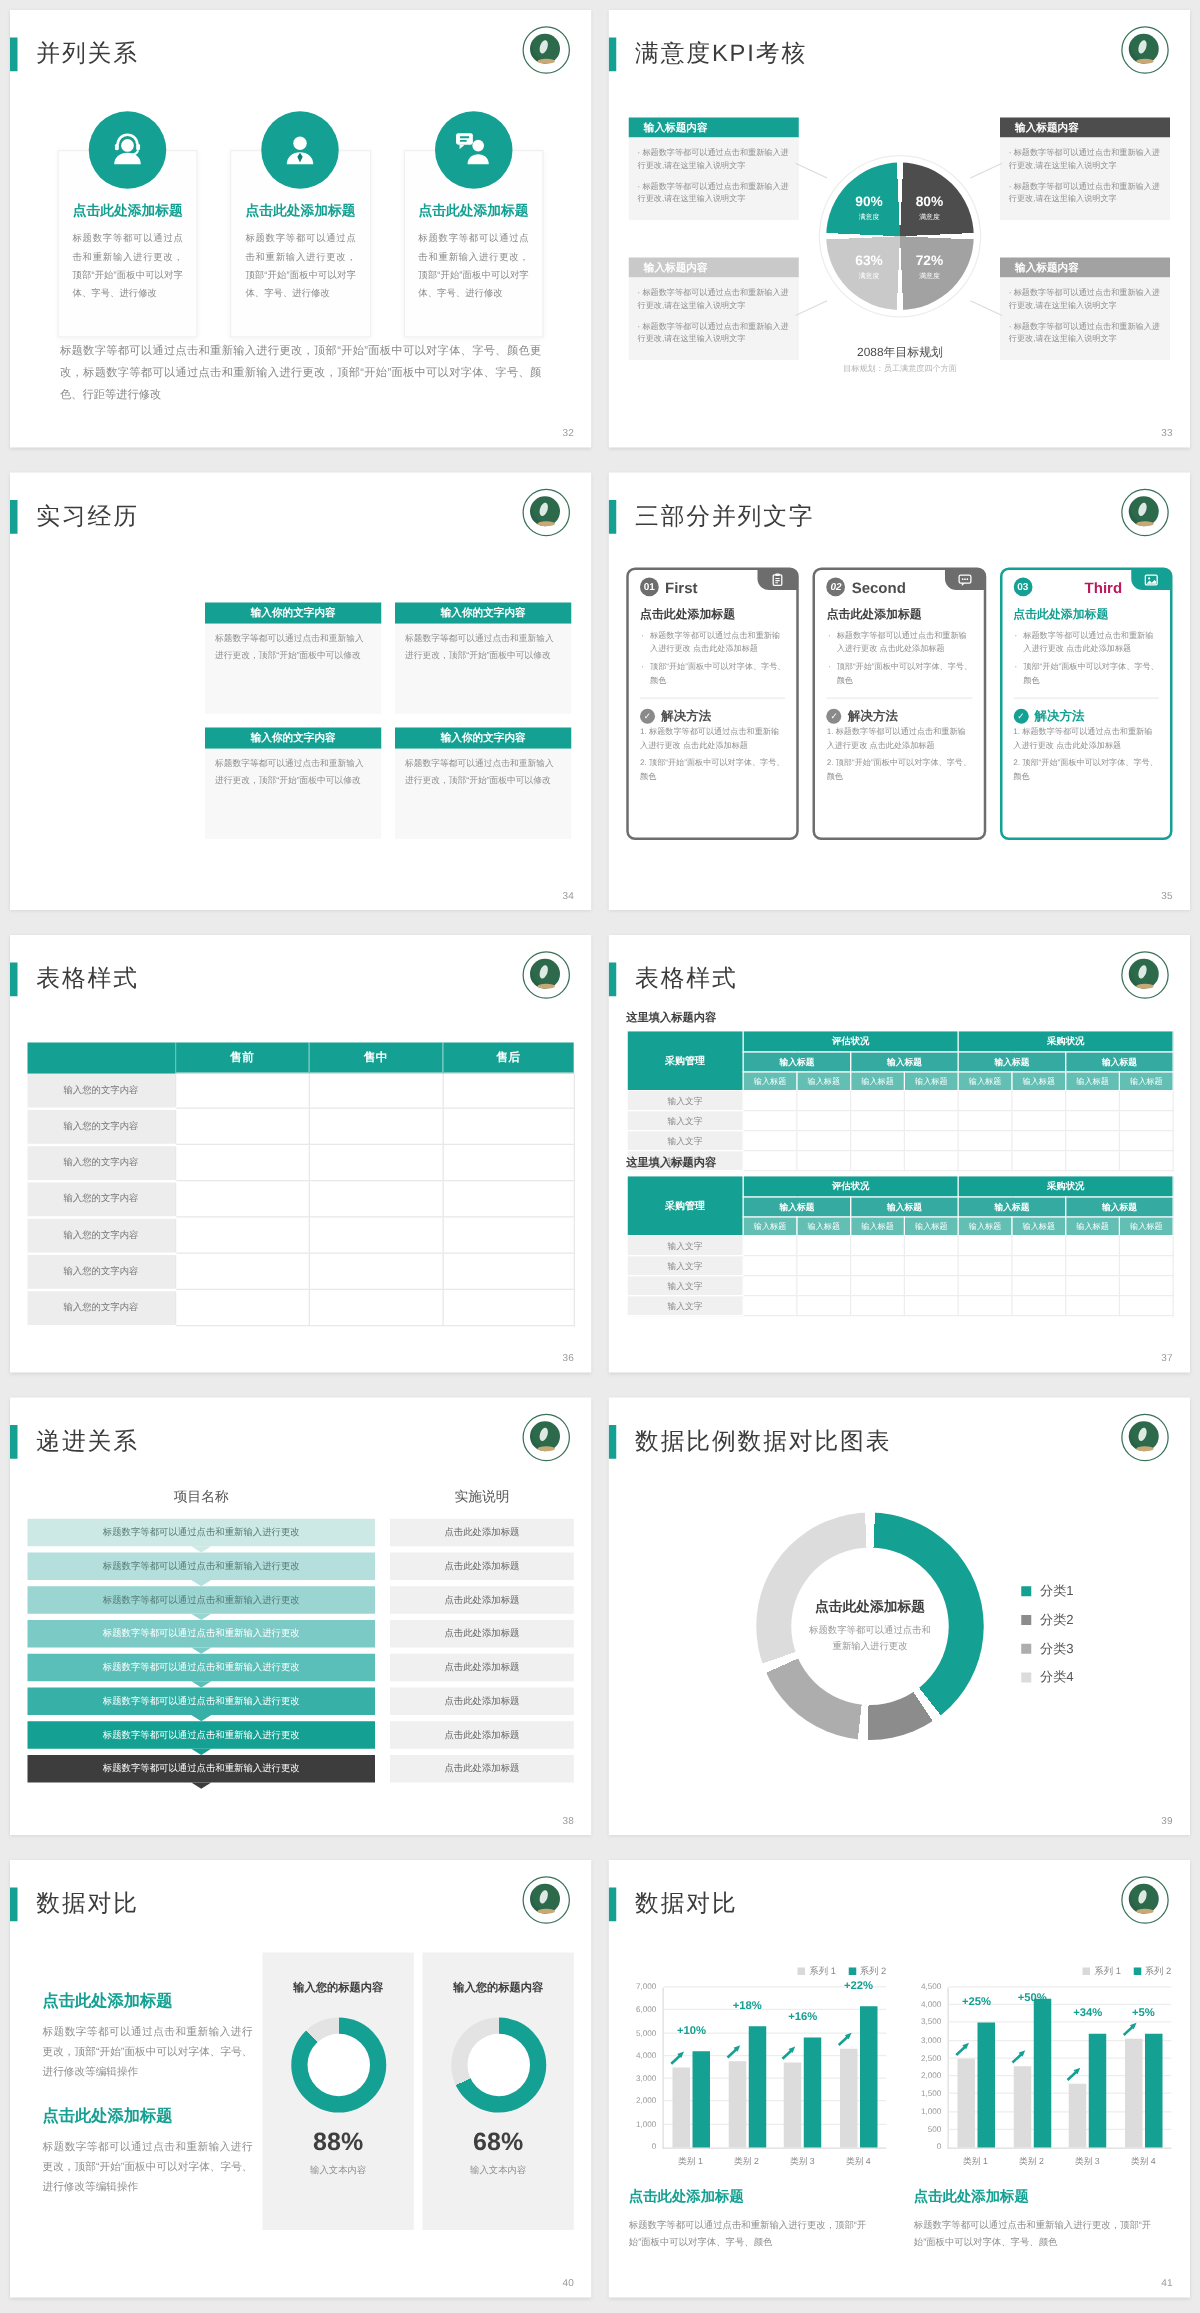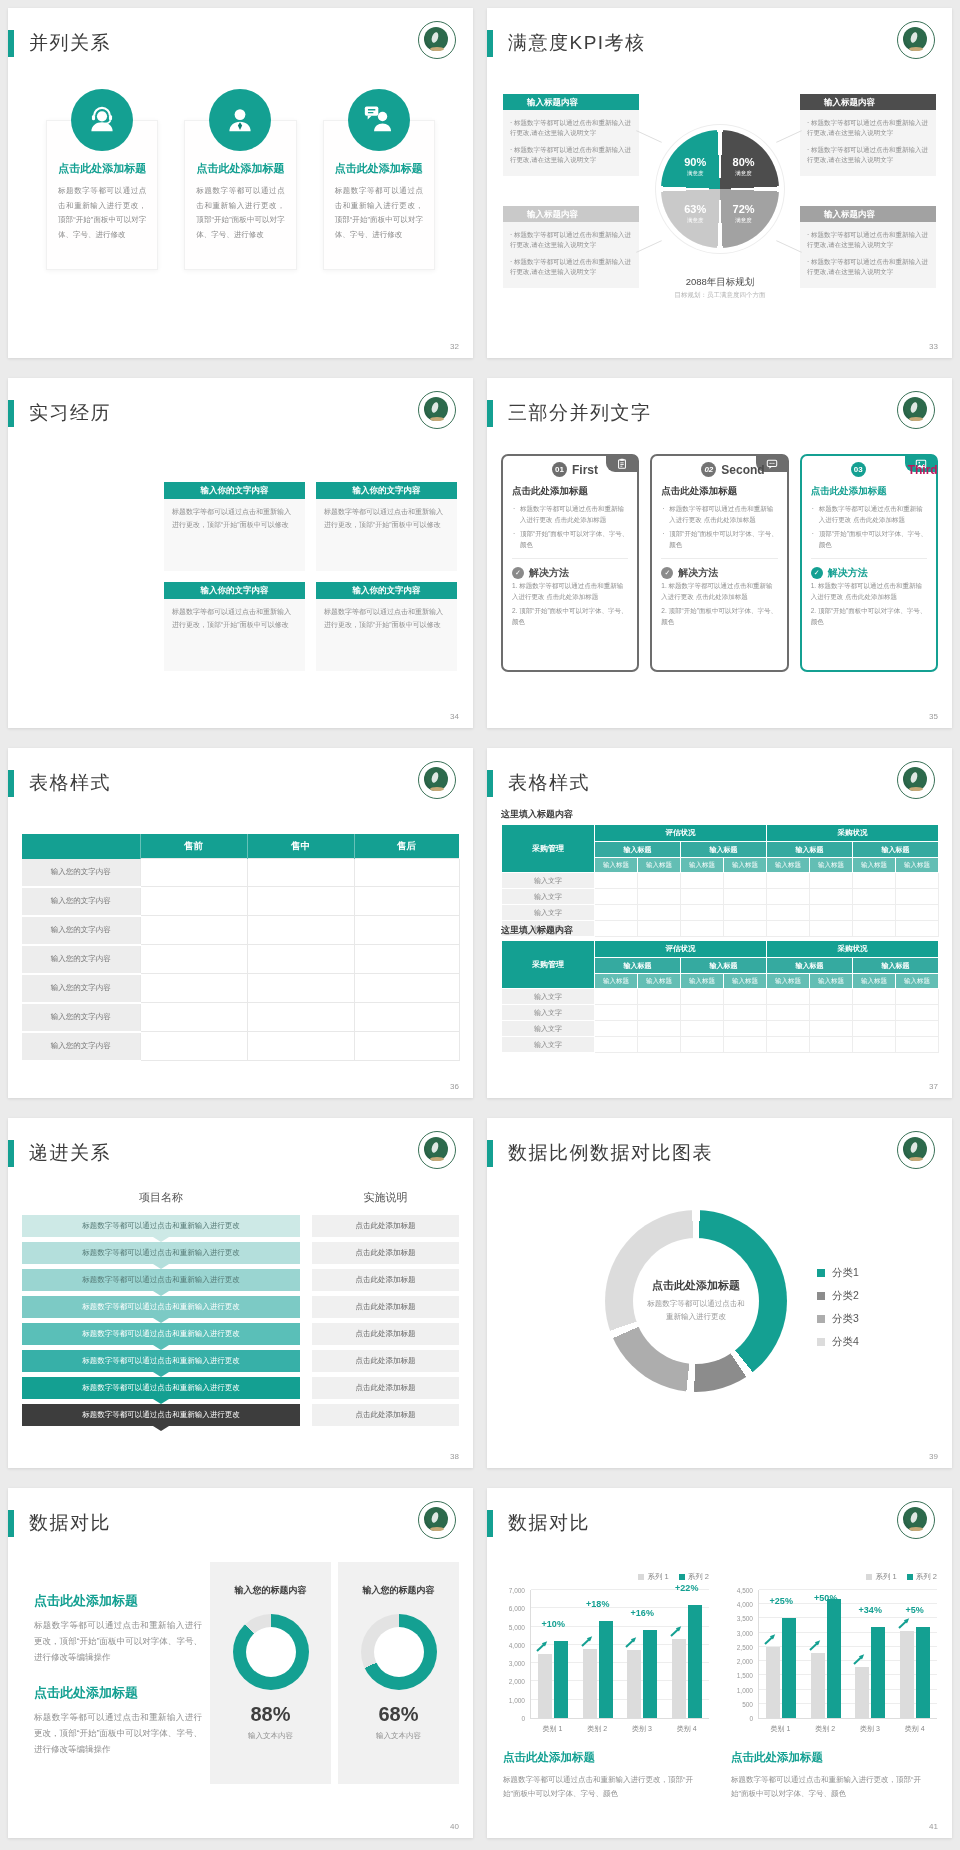--- a/index.html
+++ b/index.html
@@ -28,21 +28,21 @@
         box-shadow:0 1px 5px rgba(0,0,0,.05);padding:36px 11px 12px;text-align:center;min-height:100px;}
   .pcircle{position:absolute;top:-32px;left:50%;transform:translateX(-50%);width:62px;height:62px;
         border-radius:50%;background:var(--accent);display:flex;align-items:center;justify-content:center;}
   .pcircle svg{width:34px;height:34px;fill:#fff;}
   .pheading{margin:4px 0 8px;font-size:11px;color:var(--accent);font-weight:bold;}
   .pbody{margin:0;font-size:7.5px;color:#8a8a8a;line-height:1.95;text-align:justify;}
   .s32-footer{position:absolute;left:40px;right:40px;top:264px;margin:0;font-size:9px;
         color:#8a8a8a;line-height:1.95;text-align:justify;}
   
   .kpi-box{position:absolute;width:136px;}
-  .kpi-head{height:16px;line-height:16px;color:#fff;font-size:8.5px;font-weight:bold;padding-left:24px;}
+  .kpi-head{height:16px;line-height:16px;color:#fff;font-size:8.5px;font-weight:bold;padding-left:12px;}
   .kpi-body{background:#f4f4f4;padding:8px 7px 4px;}
   .kpi-bullet{margin:0 0 6px;font-size:6.5px;color:#8f8f8f;line-height:1.6;}
   .kpi-pie{position:absolute;left:174px;top:122px;width:118px;height:118px;border-radius:50%;
         box-shadow:0 0 0 5px #fff,0 0 0 6px #ededed;}
   .kpi-q{position:absolute;transform:translate(-50%,-50%);text-align:center;color:#fff;}
   .kpi-q b{display:block;font-size:11px;font-weight:bold;line-height:1;}
   .kpi-q i{display:block;font-size:5.5px;font-style:normal;margin-top:2px;}
   .kpi-line{position:absolute;width:28px;height:1px;background:#dcdcdc;}
   .kpi-caption{position:absolute;left:133px;top:268px;width:200px;text-align:center;}
   .kpi-cap-t{margin:0;font-size:9.5px;color:#4a4a4a;}
@@ -63,21 +63,21 @@
   .exp-body{background:#f8f8f8;padding:7px 8px;font-size:7px;color:#8f8f8f;line-height:1.85;min-height:58px;}
   
   .tri-row{position:absolute;left:14px;top:76px;right:14px;display:flex;gap:11px;}
   .tri-card{flex:1;position:relative;border:2px solid;border-radius:7px;background:#fff;
         box-sizing:border-box;height:218px;padding:27px 9px 8px;}
   .tri-tab{position:absolute;top:-1px;right:-1px;width:32px;height:17px;border-radius:0 5px 0 9px;
         display:flex;align-items:center;justify-content:center;}
   .tri-tab svg{width:12px;height:12px;}
   .tri-head{position:absolute;top:6px;left:9px;display:flex;align-items:center;gap:5px;}
   .tri-num{width:15px;height:15px;border-radius:50%;color:#fff;font-size:8px;font-weight:bold;
-        display:flex;align-items:center;justify-content:center;margin-left:40px;}
+        display:flex;align-items:center;justify-content:center;}
   .tri-name{font-size:12px;font-weight:bold;}
   .tri-heading{margin:2px 0 6px;font-size:9.5px;font-weight:bold;}
   .tri-ul,.tri-ol{margin:0;padding:0;list-style:none;}
   .tri-ul li,.tri-ol li{font-size:6.5px;color:#8f8f8f;line-height:1.65;margin-bottom:4px;
         padding-left:8px;position:relative;}
   .tri-ul li::before{content:"·";position:absolute;left:1px;}
   .tri-ol li{padding-left:0;}
   .tri-div{border-top:1px solid #ececec;margin:7px 0;}
   .tri-sol{display:flex;align-items:center;gap:5px;margin-bottom:1px;}
   .tri-chk{width:12px;height:12px;border-radius:50%;color:#fff;font-size:7px;
@@ -203,20 +203,21 @@
                 <path d="M4 9v2.6L6.8 9z"></path>
                 <path d="M4.2 4.8h5.2M4.2 6.8h3.8" stroke="#14a092" stroke-width="1" fill="none"></path>
                 <circle cx="14.5" cy="9.5" r="3.3"></circle>
                 <path d="M8.5 20c0-3.6 2.8-5.6 6-5.6s6 2 6 5.6z"></path>
               </svg>
             </div>
             <h3 class="pheading">点击此处添加标题</h3>
             <p class="pbody">标题数字等都可以通过点击和重新输入进行更改，顶部“开始”面板中可以对字体、字号、进行修改</p>
           </div>
         </div>
+        <p class="s32-footer">标题数字等都可以通过点击和重新输入进行更改，顶部“开始”面板中可以对字体、字号、颜色更改，标题数字等都可以通过点击和重新输入进行更改，顶部“开始”面板中可以对字体、字号、颜色、行距等进行修改</p>
       </div>
     <span class="pagenum">32</span>
   </section>
 
   <section class="card">
     <div class="s-head">
       <i class="accent"></i>
       <h1 class="s-title">满意度KPI考核</h1>
     </div>
     <div class="logo">

